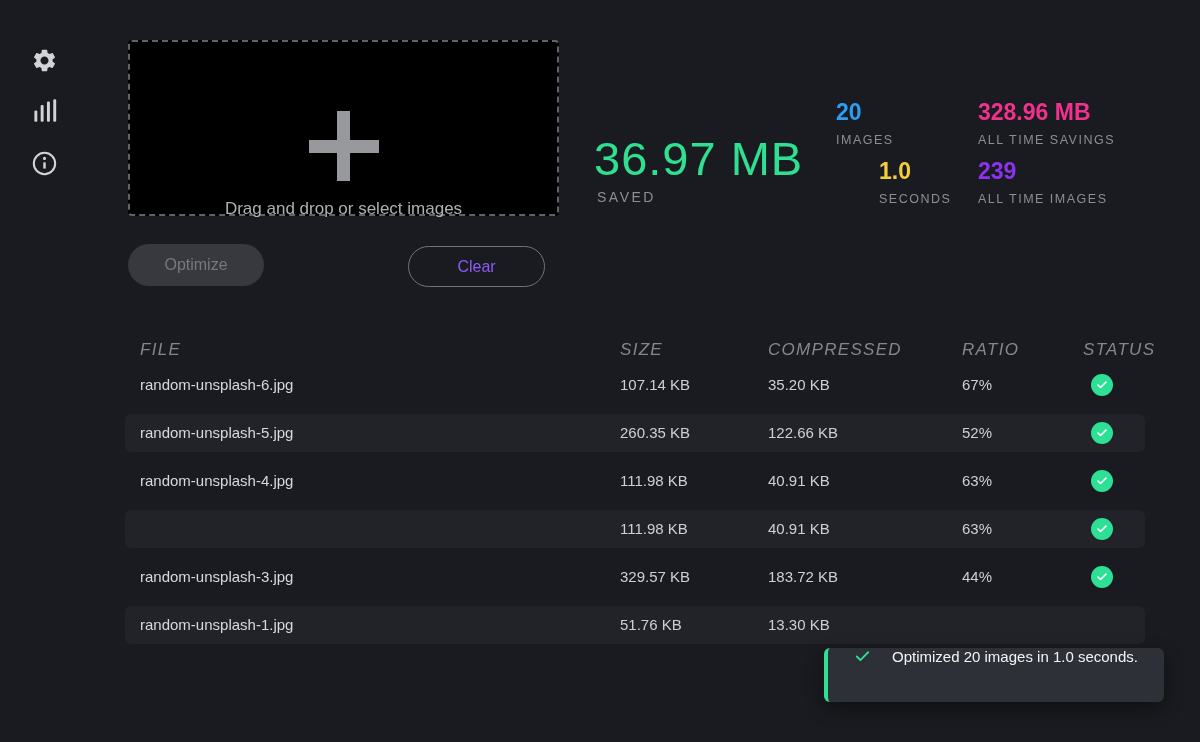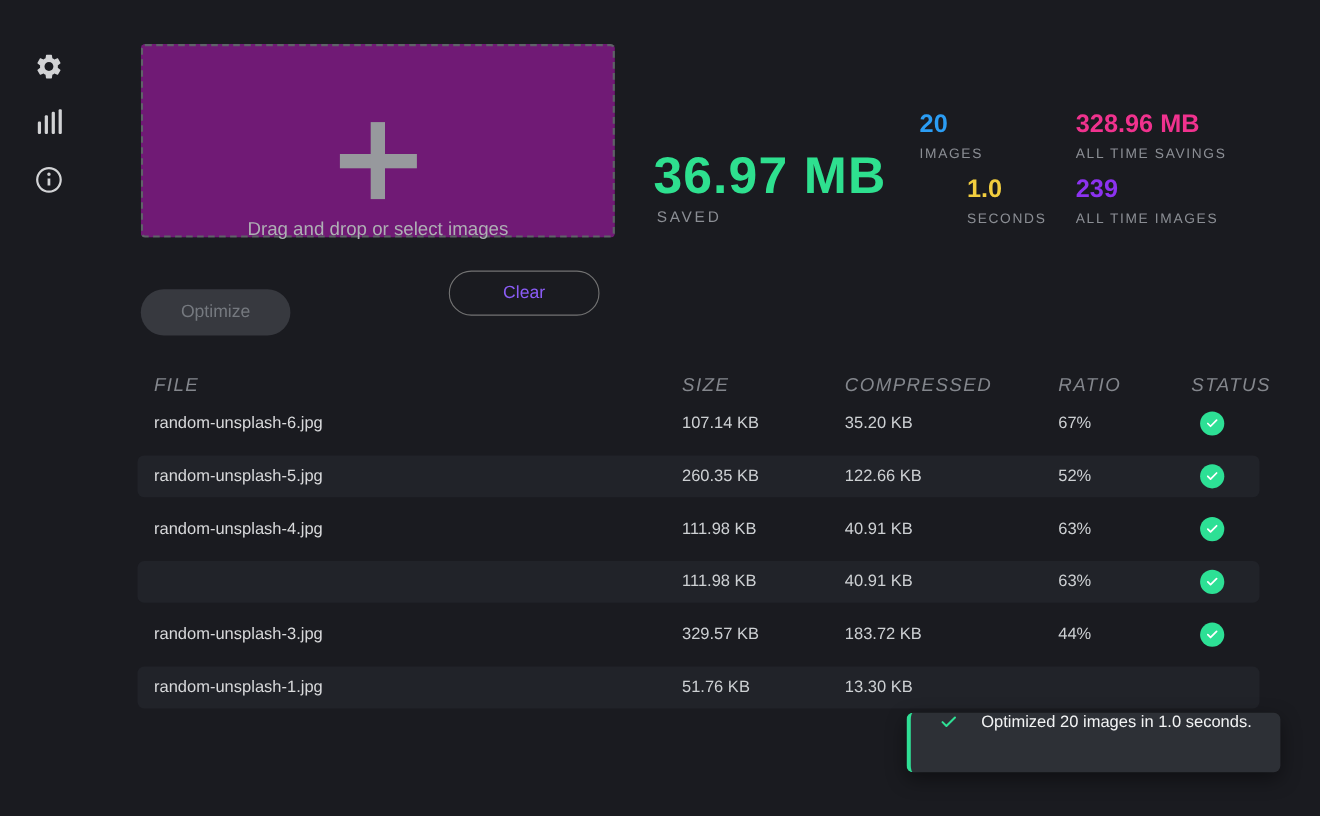--- a/index.html
+++ b/index.html
@@ -15,59 +15,59 @@
   .sidebar { position:absolute; left:0; top:0; width:88px; height:742px; }
   .side-icon { position:absolute; left:31px; width:27px; height:27px; color:#d2d3d5; cursor:pointer; }
   .side-icon svg { width:100%; height:100%; display:block; }
   .si-settings { top:47px; }
   .si-stats    { top:97px; }
   .si-info     { top:150px; }
 
   
   .dropzone {
     position:absolute; left:128px; top:40px; width:431px; height:176px;
-    background:#701a75; border:2px dashed #5f6268; border-radius:4px;
+    background:#000000; border:2px dashed #5f6268; border-radius:4px;
     cursor:pointer;
   }
   .plus { position:absolute; left:50%; top:104px; width:0; height:0; }
   .plus::before, .plus::after {
     content:""; position:absolute; background:#97999d;
   }
   .plus::before { width:70px; height:13px; left:-35px; top:-6.5px; }
   .plus::after  { width:13px; height:70px; left:-6.5px; top:-35px; }
   .drop-label {
     position:absolute; left:0; right:0; top:157px; text-align:center;
     color:#aeb0b4; font-size:17px;
   }
 
   
   .saved-value {
     position:absolute; left:594px; top:131px;
-    font-size:47px; font-weight:bold; letter-spacing:1px;
+    font-size:47px; font-weight:normal; letter-spacing:1px;
   }
   .saved-label {
     position:absolute; left:597px; top:189px;
     font-size:14px; letter-spacing:2.5px; color:#8b8e94;
   }
   .stat { position:absolute; width:200px; }
   .stat-0 { left:836px; top:99px; }
   .stat-1 { left:879px; top:158px; }
   .stat-2 { left:978px; top:99px; }
   .stat-3 { left:978px; top:158px; }
   .stat-value { font-size:23px; font-weight:bold; }
   .stat-label { margin-top:7px; font-size:12.5px; letter-spacing:1.5px; color:#8b8e94; }
 
   
   .btn {
     position:absolute; height:42px; border-radius:21px; font-size:16px;
     font-family:"Liberation Sans", sans-serif; cursor:pointer;
     display:flex; align-items:center; justify-content:center;
   }
   .btn-optimize {
-    left:128px; top:263px; width:136px;
+    left:128px; top:244px; width:136px;
     background:#37393f; border:none; color:#75797f; cursor:default;
   }
   .btn-clear {
     left:408px; top:246px; width:137px; height:41px;
     background:transparent; border:1px solid #737373; color:#8b5cf6;
   }
 
   
   .table { position:absolute; left:125px; top:336px; width:1020px; }
   .thead { position:relative; height:30px; }

